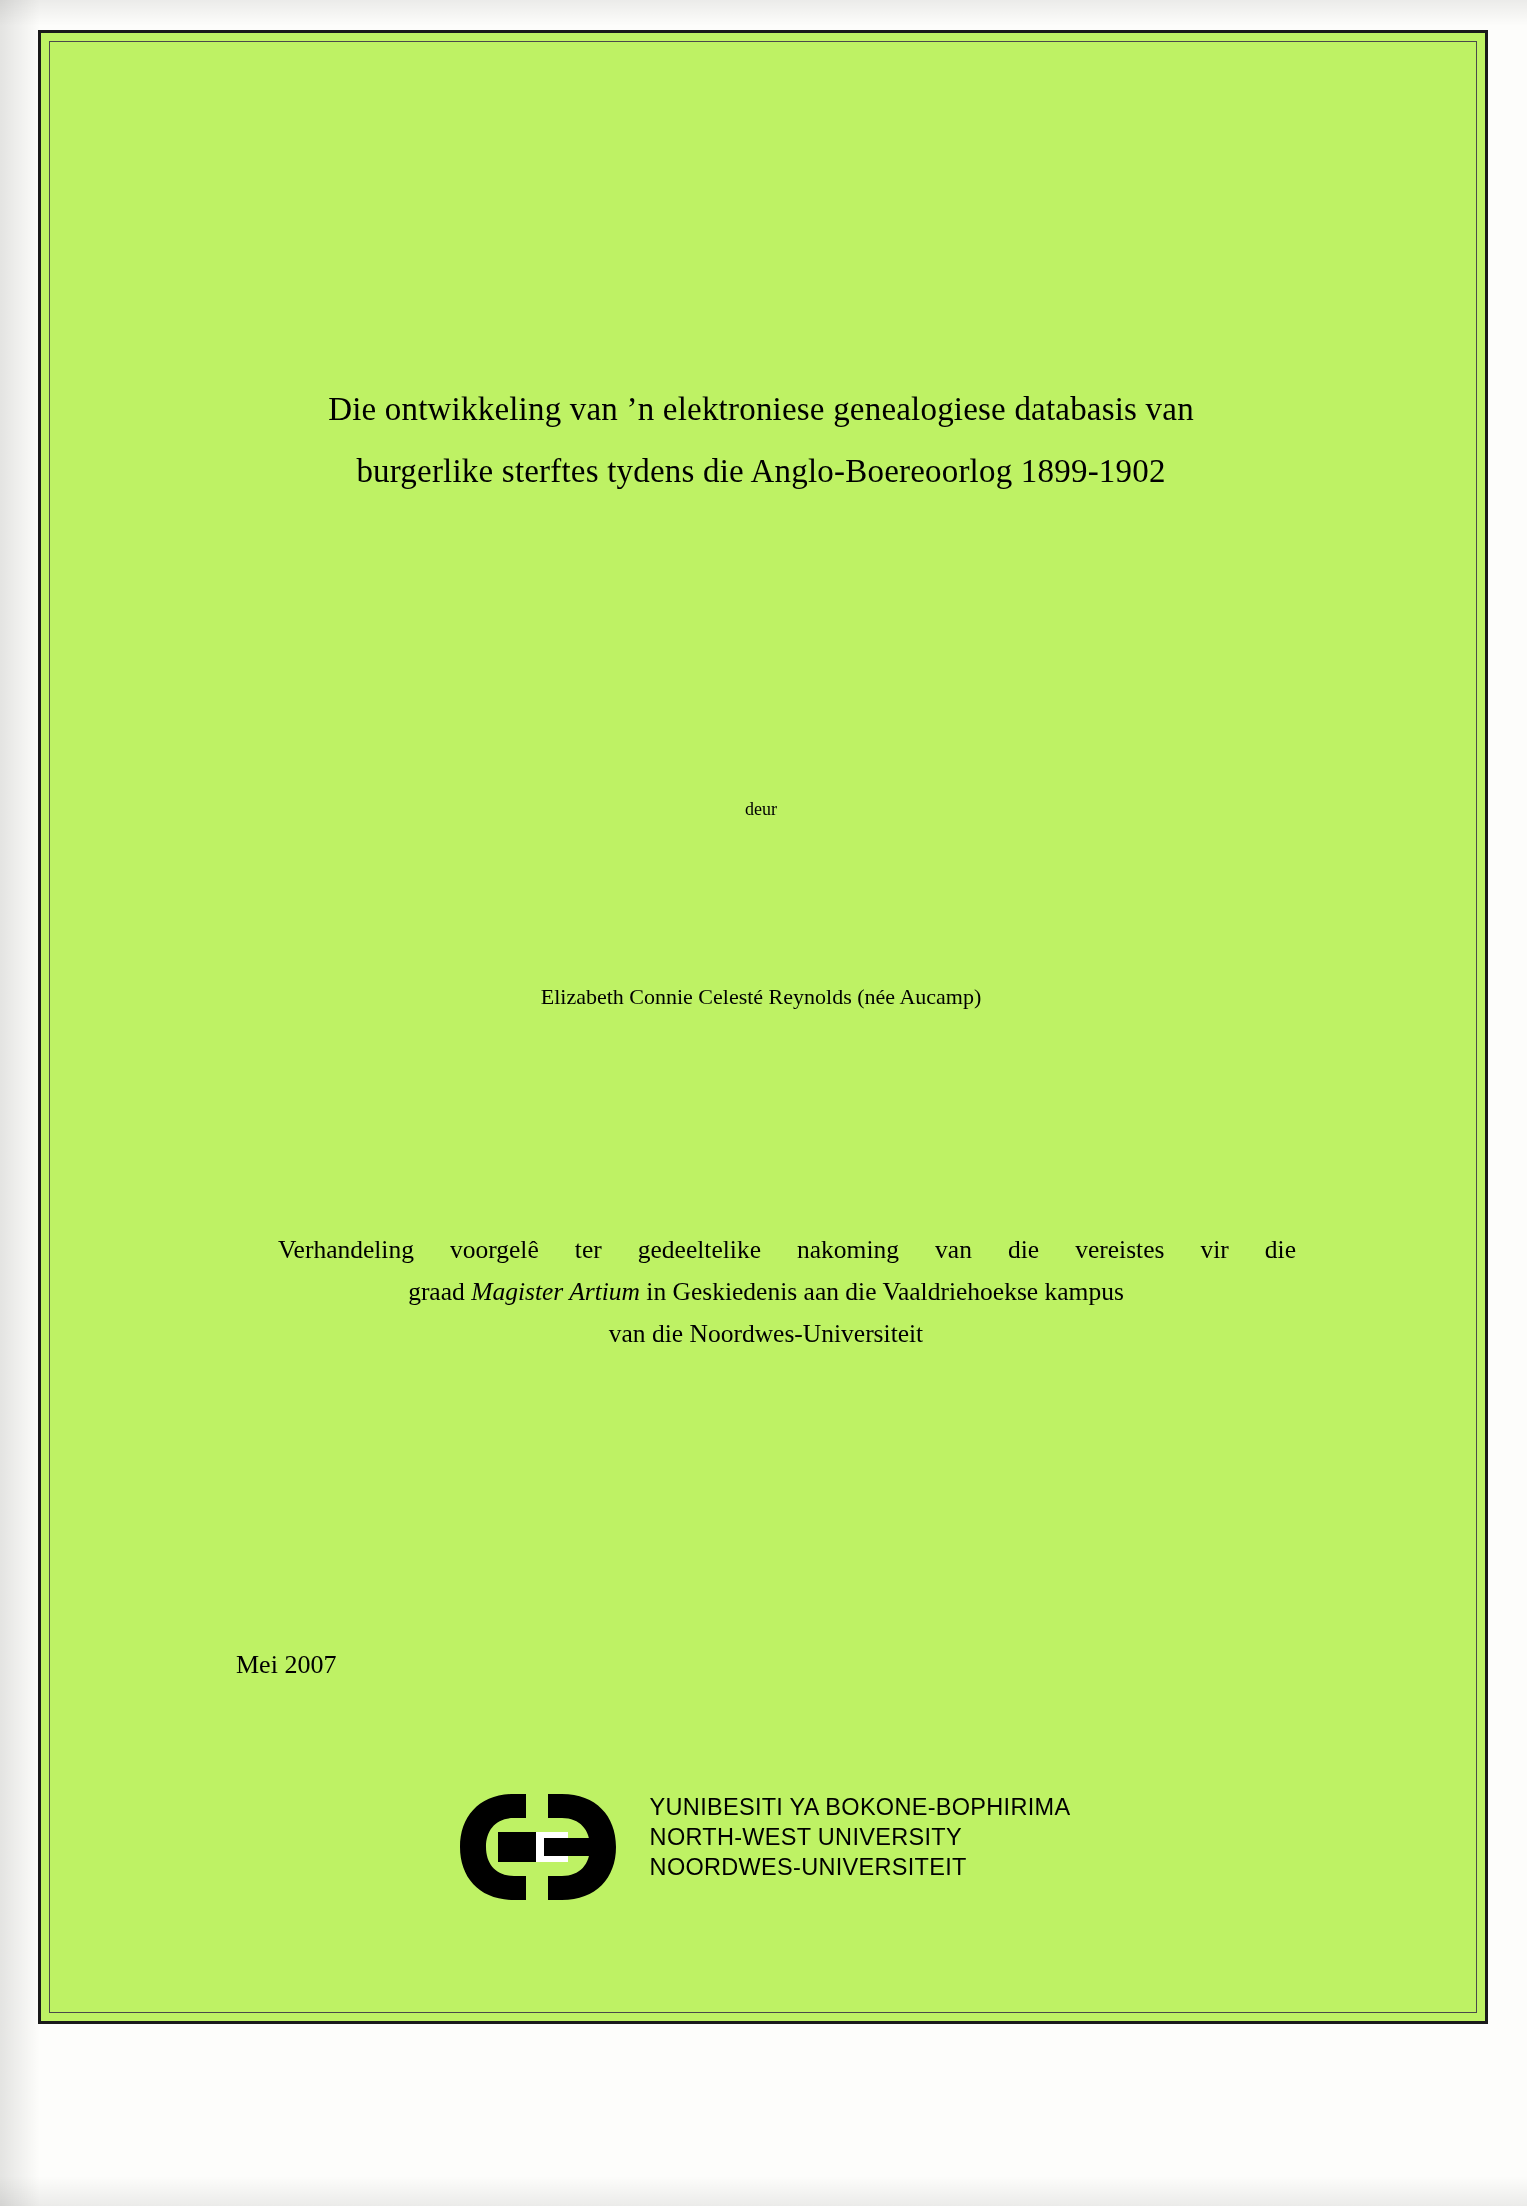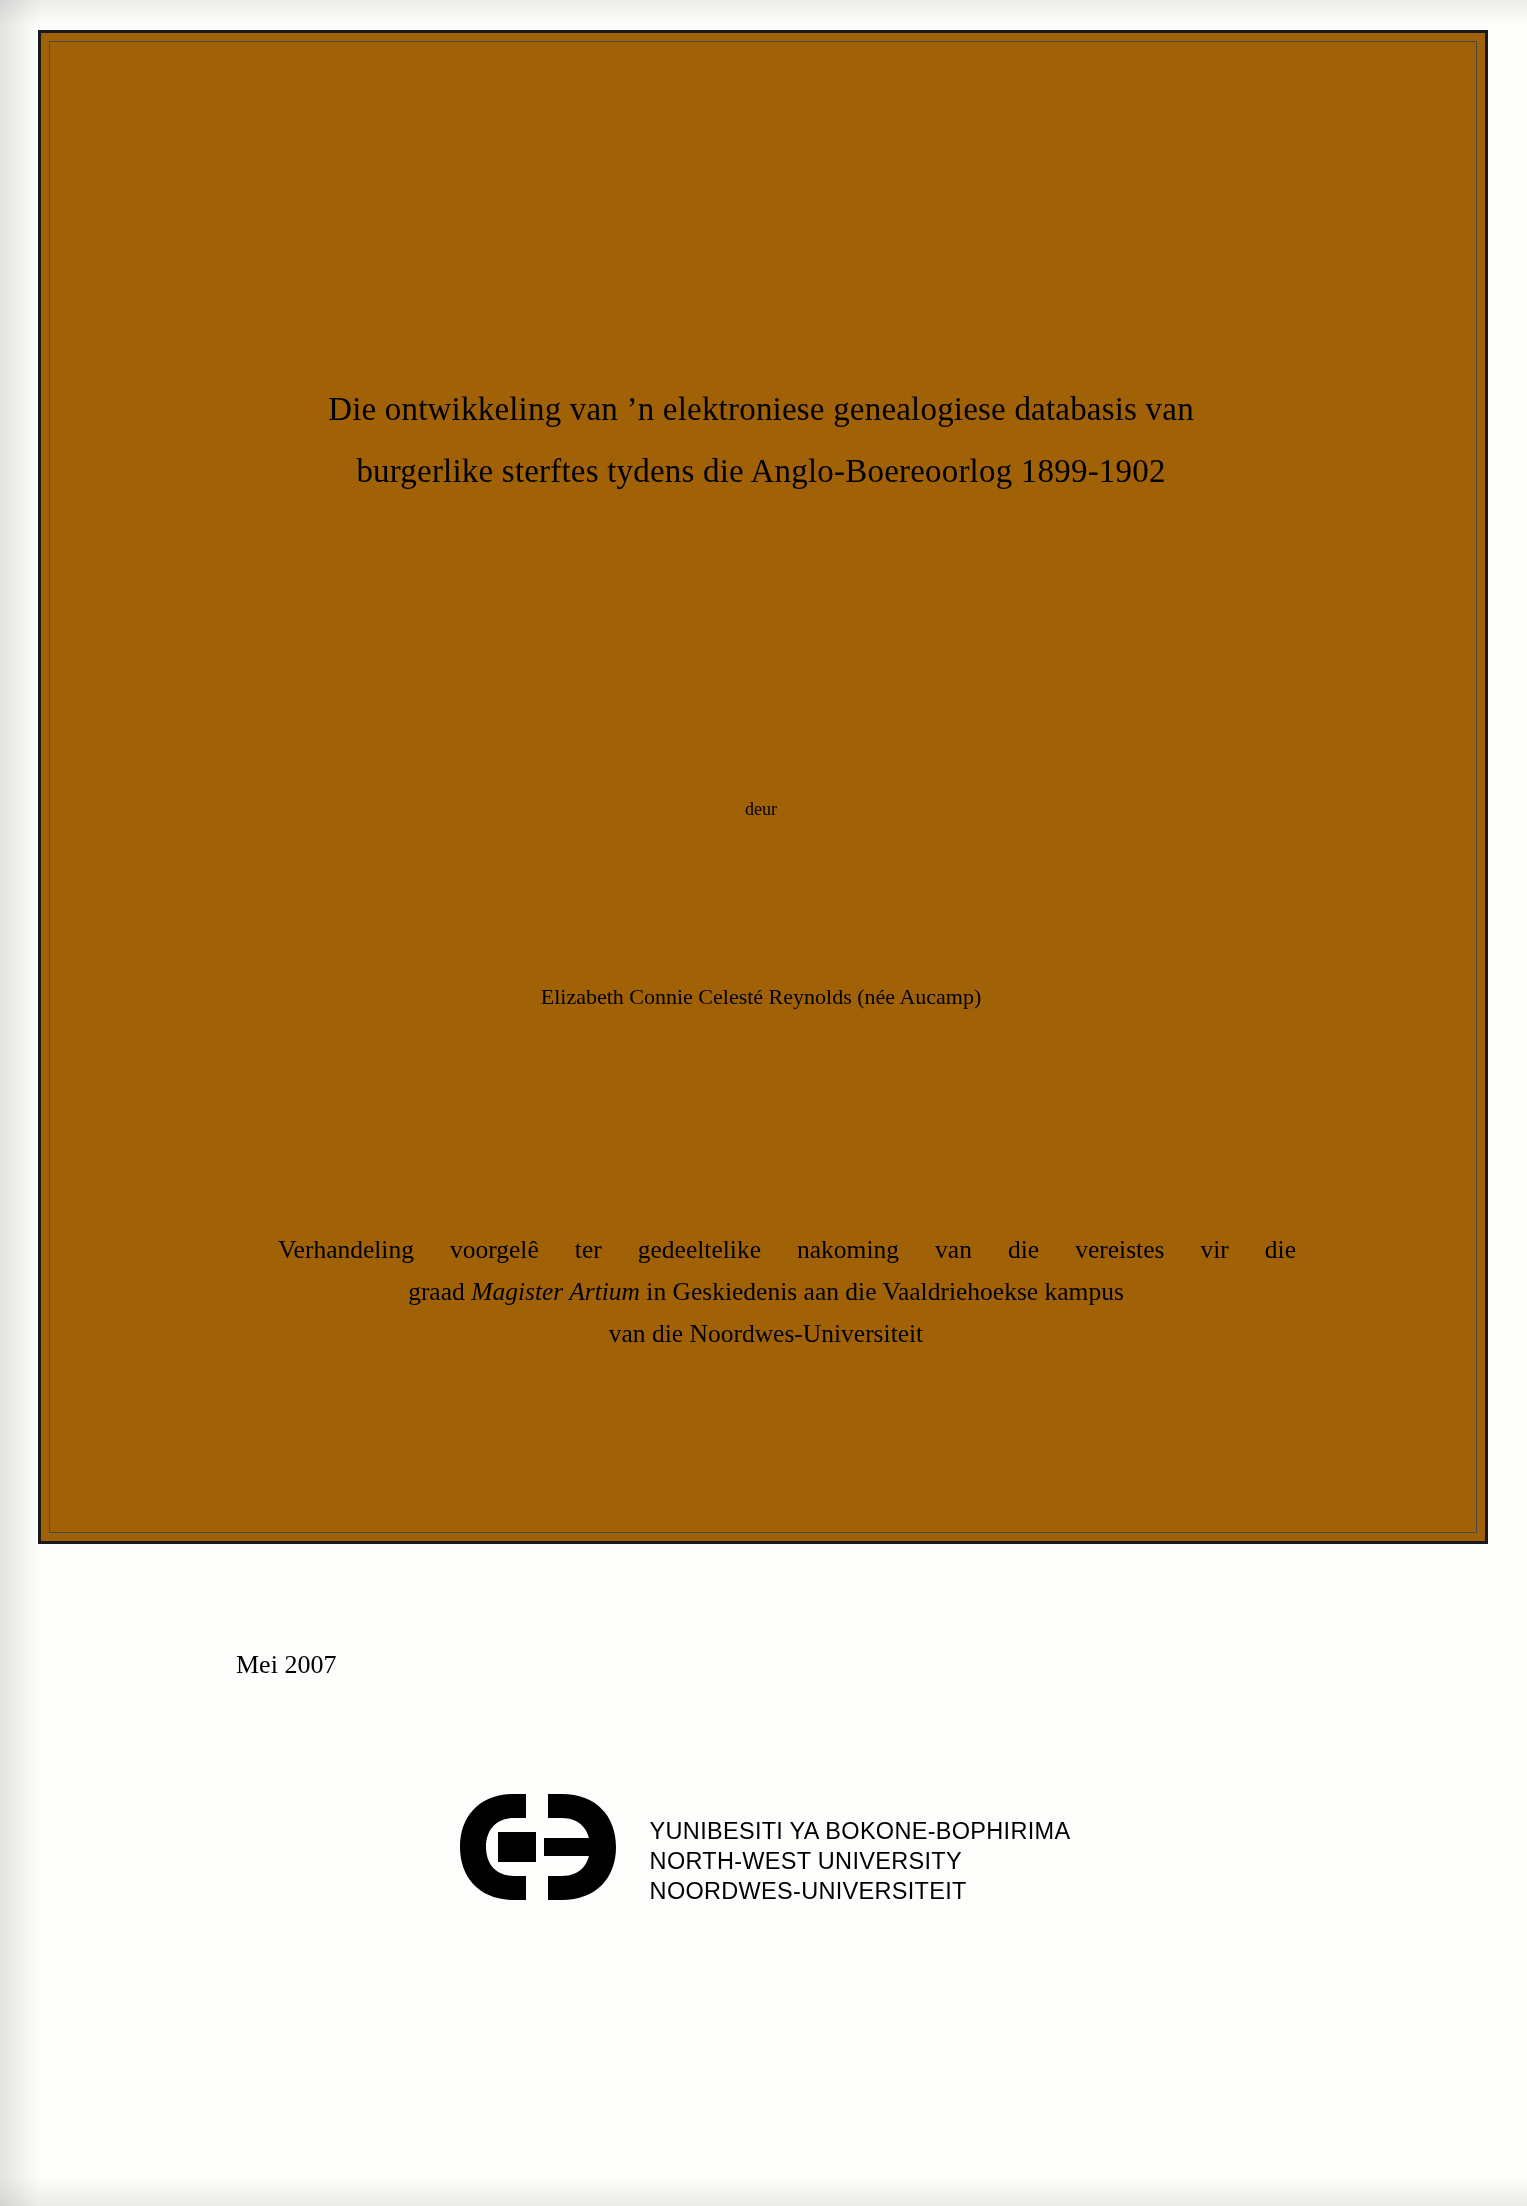--- a/index.html
+++ b/index.html
@@ -23,23 +23,23 @@
     width: 1527px;
     height: 2206px;
     background: #fdfdfb;
   }
 
   .page-frame {
     position: absolute;
     left: 38px;
     top: 30px;
     width: 1450px;
-    height: 1514px;
+    height: 1994px;
     border: 3px solid #1a1a1a;
-    background: #a16207;
+    background: #bef264;
     box-sizing: border-box;
   }
 
   .page-inner {
     position: absolute;
     left: 8px;
     top: 8px;
     right: 8px;
     bottom: 8px;
     border: 1px solid #4a4a4a;
@@ -114,21 +114,21 @@
     line-height: 39px;
   }
 
   .logo-wrap {
     position: absolute;
     top: 1755px;
     left: 0;
     width: 1140px;
     display: flex;
     justify-content: center;
-    align-items: flex-end;
+    align-items: flex-start;
   }
   .logo-mark {
     width: 188px;
     height: 118px;
     position: relative;
     margin-right: 10px;
   }
   .logo-text {
     font-family: "Liberation Sans", sans-serif;
     font-size: 23.5px;

